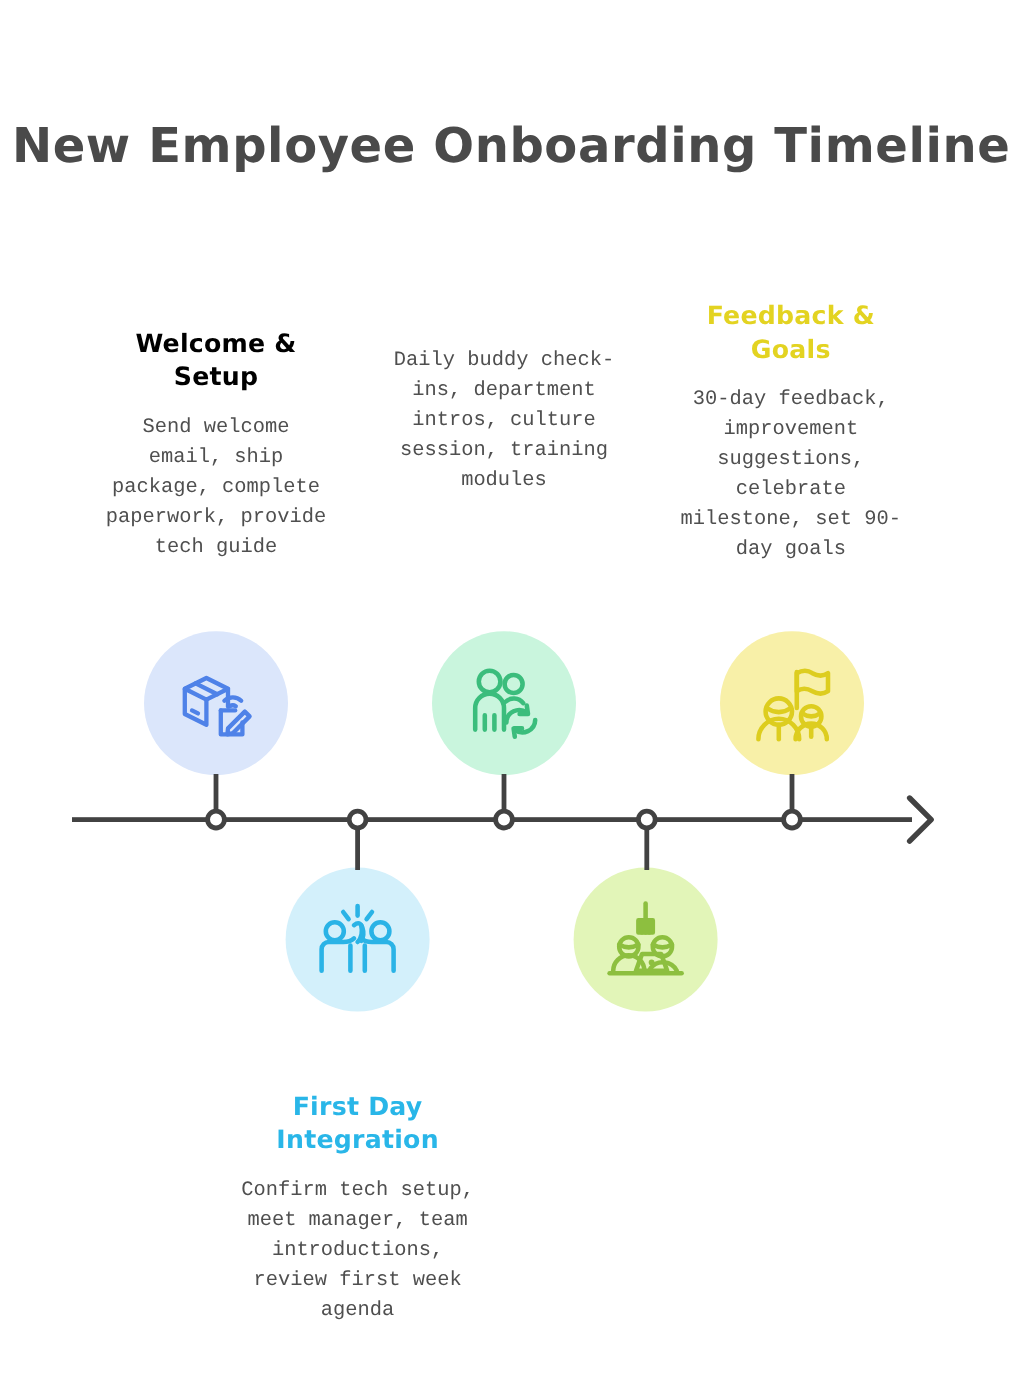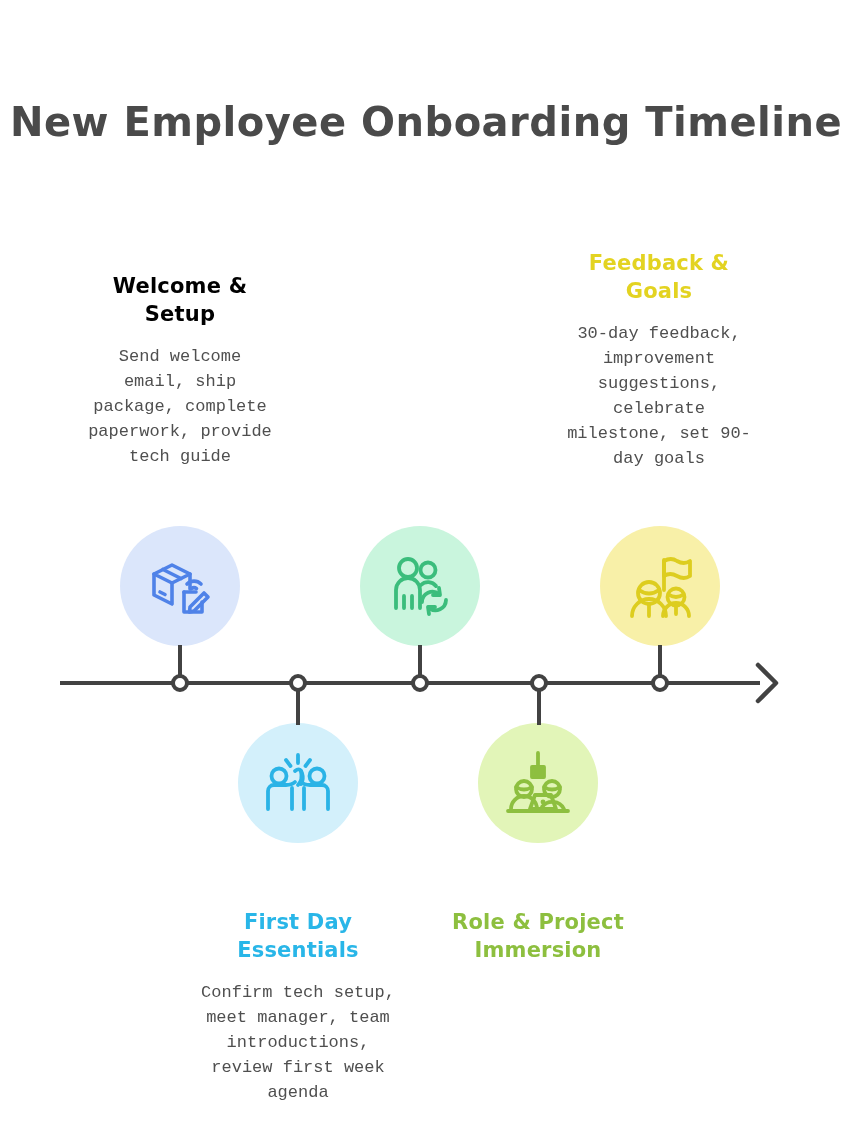--- a/index.html
+++ b/index.html
@@ -109,34 +109,34 @@
 <div id="page">
 
   <div class="title">New Employee Onboarding Timeline</div>
 
   <div class="card card-top-1">
     <div class="card-heading" style="color:#000000">Welcome &amp; Setup</div>
     <div class="card-body">Send welcome email, ship package, complete paperwork, provide tech guide</div>
   </div>
 
   <div class="card card-top-2">
+    <div class="card-body">Daily buddy check-ins, department intros, culture session, training modules</div>
   </div>
 
   <div class="card card-top-3">
     <div class="card-heading" style="color:#e3d321">Feedback &amp; Goals</div>
     <div class="card-body">30-day feedback, improvement suggestions, celebrate milestone, set 90-day goals</div>
   </div>
 
   <div class="card card-bot-1">
-    <div class="card-heading" style="color:#29b6e8">First Day Essentials</div>
+    <div class="card-heading" style="color:#29b6e8">First Day Integration</div>
     <div class="card-body">Confirm tech setup, meet manager, team introductions, review first week agenda</div>
   </div>
 
   <div class="card card-bot-2">
-    <div class="card-heading" style="color:#8dbf3f">Role &amp; Project Immersion</div>
   </div>
 
   <div class="icon-circle" style="left:120px; top:526px; background:#dbe6fb;">
     <span>
       <svg width="72" height="72" viewBox="0 0 72 72" fill="none" stroke="#4f82e8" stroke-width="3.6" stroke-linecap="round" stroke-linejoin="round">
 
         <path d="M10 24 L28 15 L46 24 L28 33 Z"></path>
         <path d="M10 24 L10 45 L28 54 L28 33"></path>
         <path d="M46 24 L46 39"></path>
         <path d="M19 19.5 L37 28.5"></path>

